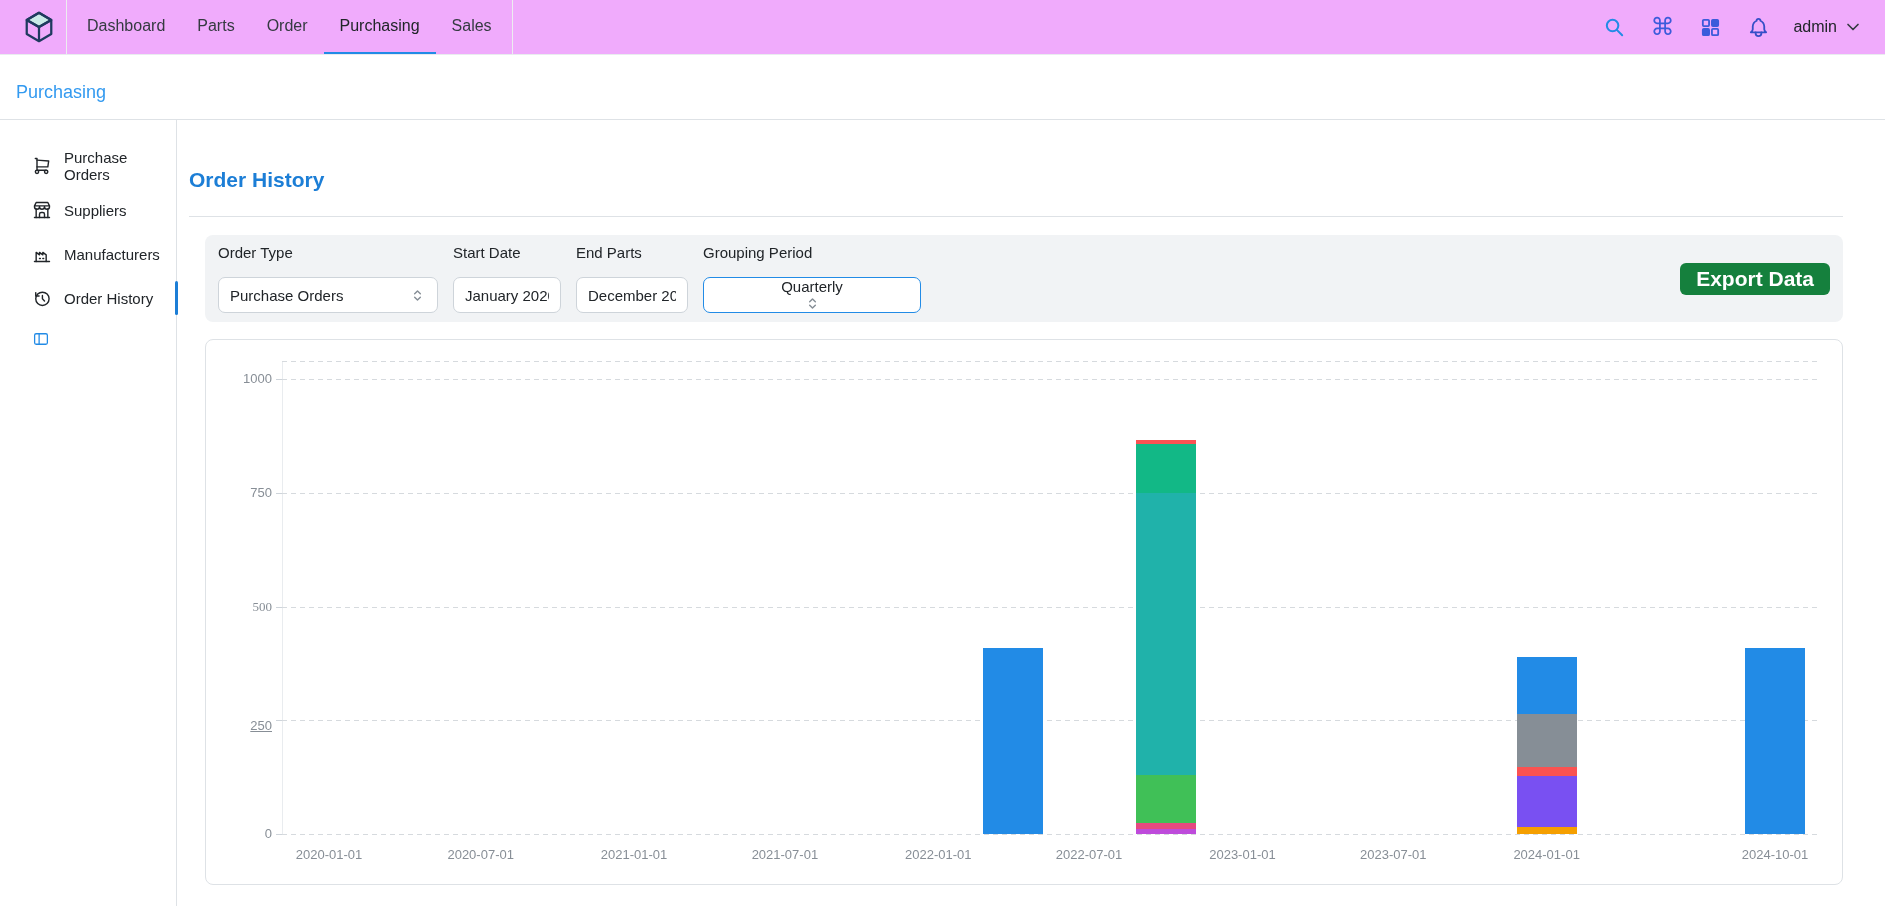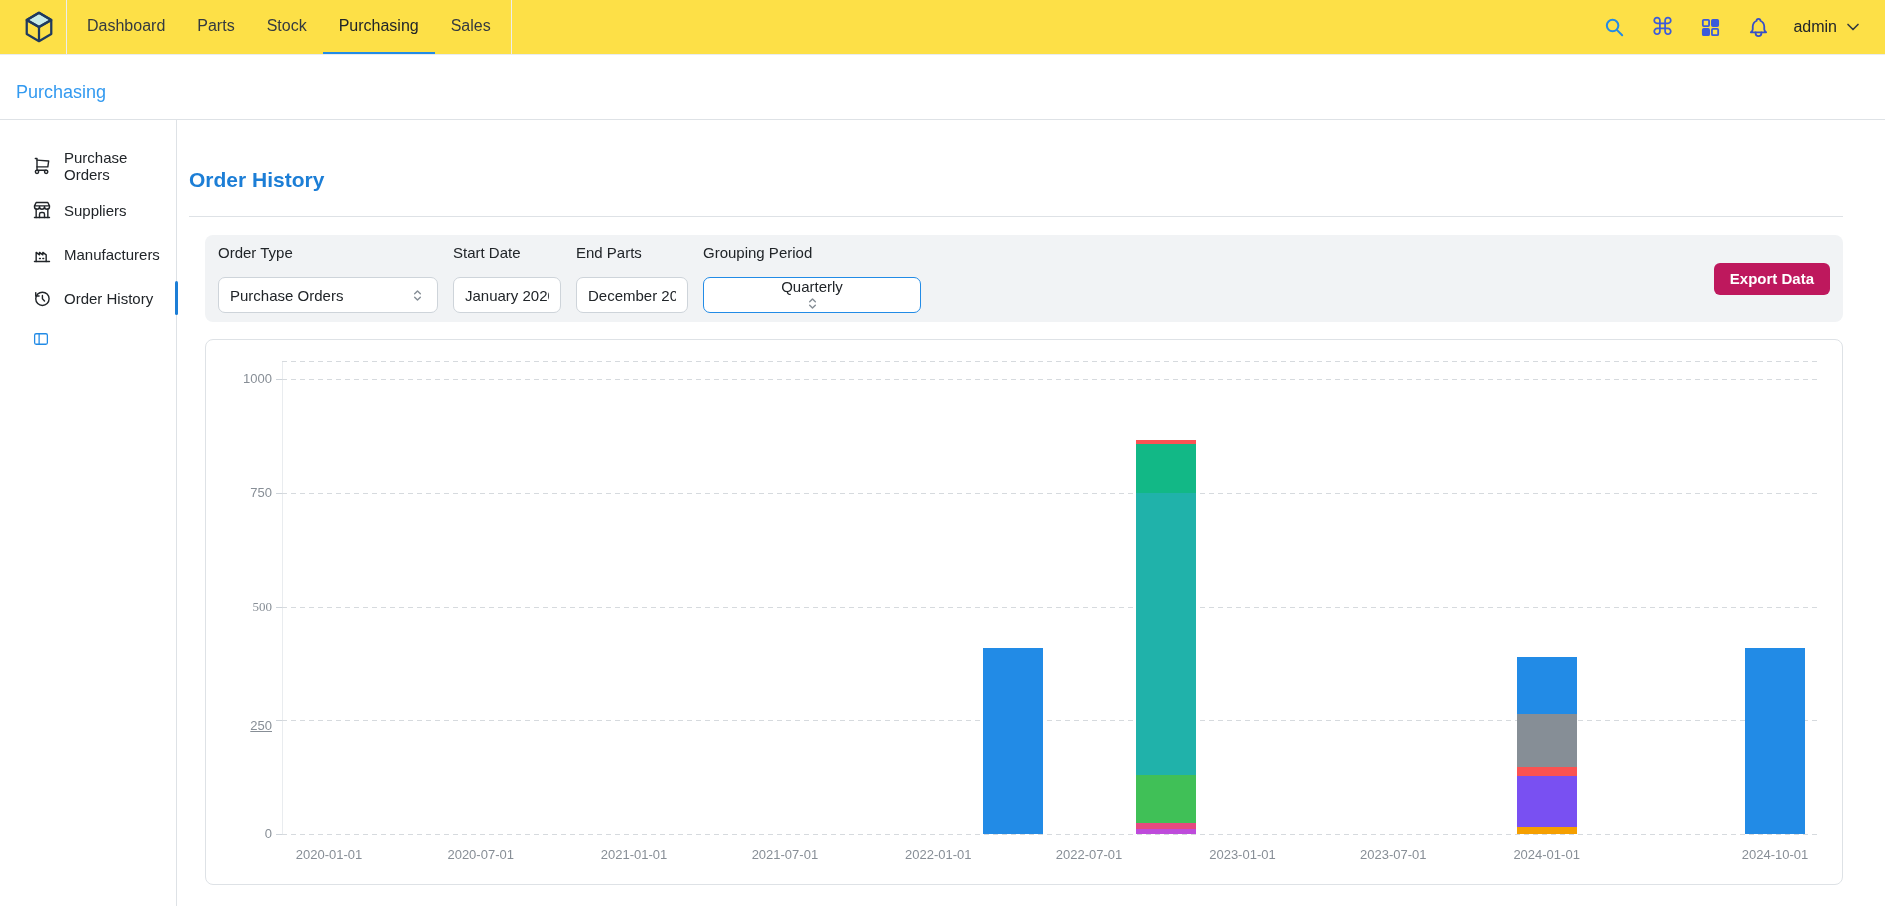--- a/index.html
+++ b/index.html
@@ -1,21 +1,21 @@
 <!DOCTYPE html>
 <html><head>
 <meta charset="utf-8">
 <style>
   * { box-sizing: border-box; margin: 0; padding: 0; }
   html,body { width:1885px; height:906px; overflow:hidden; background:#fff;
     font-family:"Liberation Sans", sans-serif; color:#212529; }
 
   
   .navbar { height:55px; display:flex; align-items:center; padding:0 22px;
-    border-bottom:1px solid #e9ecef; background:#fde047; }
+    border-bottom:1px solid #e9ecef; background:#f0abfc; }
   .logo { width:34px; height:34px; margin-right:10px; cursor:pointer; flex:0 0 auto; }
   .nav-tabs { display:flex; height:100%; align-items:stretch;
     border-left:1px solid #ecedef; border-right:1px solid #ecedef; padding:0 4px; }
   .nav-tab { display:flex; align-items:center; padding:0 16px; font-size:16px;
     color:#343a40; cursor:pointer; border-bottom:2px solid transparent; }
   .nav-tab.active { color:#212529; border-bottom-color:#228be6; }
   .nav-spacer { flex:1; }
   .nav-icons { display:flex; align-items:center; gap:22px; }
   .icon-btn { width:26px; height:26px; display:flex; align-items:center;
     justify-content:center; cursor:pointer; }
@@ -53,22 +53,22 @@
   .control { height:36px; background:#fff; border:1px solid #ced4da; border-radius:7px;
     display:flex; align-items:center; padding:0 11px; font-size:15px; color:#212529; }
   .select { justify-content:space-between; cursor:pointer; }
   .select svg { width:17px; height:17px; flex:0 0 auto; }
   .select.focused { border:1.5px solid #228be6; }
   input.control { outline:none; font-family:"Liberation Sans", sans-serif; }
   .w-ordertype { width:220px; }
   .w-start { width:108px; }
   .w-end { width:112px; }
   .w-grouping { width:218px;flex-direction:column; }
-  .export-btn { margin-left:auto; height:32px; padding:0 16px; background:#be185d;
-    color:#fff; font-size:15px; font-weight:600; border:none; border-radius:6px;
+  .export-btn { margin-left:auto; height:32px; padding:0 16px; background:#15803d;
+    color:#fff; font-size:21px; font-weight:600; border:none; border-radius:6px;
     cursor:pointer; font-family:"Liberation Sans", sans-serif; }
 
   
   .chart-panel { margin:17px 0 0 16px; height:546px; border:1px solid #dee2e6;
     border-radius:8px; position:relative; background:#fff; }
   #chart-area { position:absolute; inset:0; }
   .gridline { position:absolute; height:1px;
     background-image:repeating-linear-gradient(to right,#d6dade 0 5px,transparent 5px 9px); }
   .y-axis-line { position:absolute; width:1px; background:#e9ecef; }
   .y-tick-mark { position:absolute; height:1px; width:6px; background:#ced4da; }
@@ -86,21 +86,21 @@
   <div class="logo">
     <svg viewBox="0 0 24 24" fill="none" stroke="#1f3a5f" stroke-width="1.6" stroke-linejoin="round">
       <path d="M12 2 L20.66 7 L12 12 L3.34 7 Z" fill="#c9ebe7"></path>
       <path d="M12 2 L20.66 7 V17 L12 22 L3.34 17 V7 Z"></path>
       <path d="M12 22 V12 M3.34 7 L12 12 M20.66 7 L12 12"></path>
     </svg>
   </div>
   <nav class="nav-tabs">
     <div class="nav-tab">Dashboard</div>
     <div class="nav-tab">Parts</div>
-    <div class="nav-tab">Stock</div>
+    <div class="nav-tab">Order</div>
     <div class="nav-tab active">Purchasing</div>
     <div class="nav-tab">Sales</div>
   </nav>
   <div class="nav-spacer"></div>
   <div class="nav-icons">
     <div class="icon-btn">
       <svg viewBox="0 0 24 24" fill="none" stroke="#228be6" stroke-width="2.1" stroke-linecap="round">
         <circle cx="10" cy="10" r="6"></circle>
           <path d="M20 20l-5.3-5.3"></path>
       </svg>

